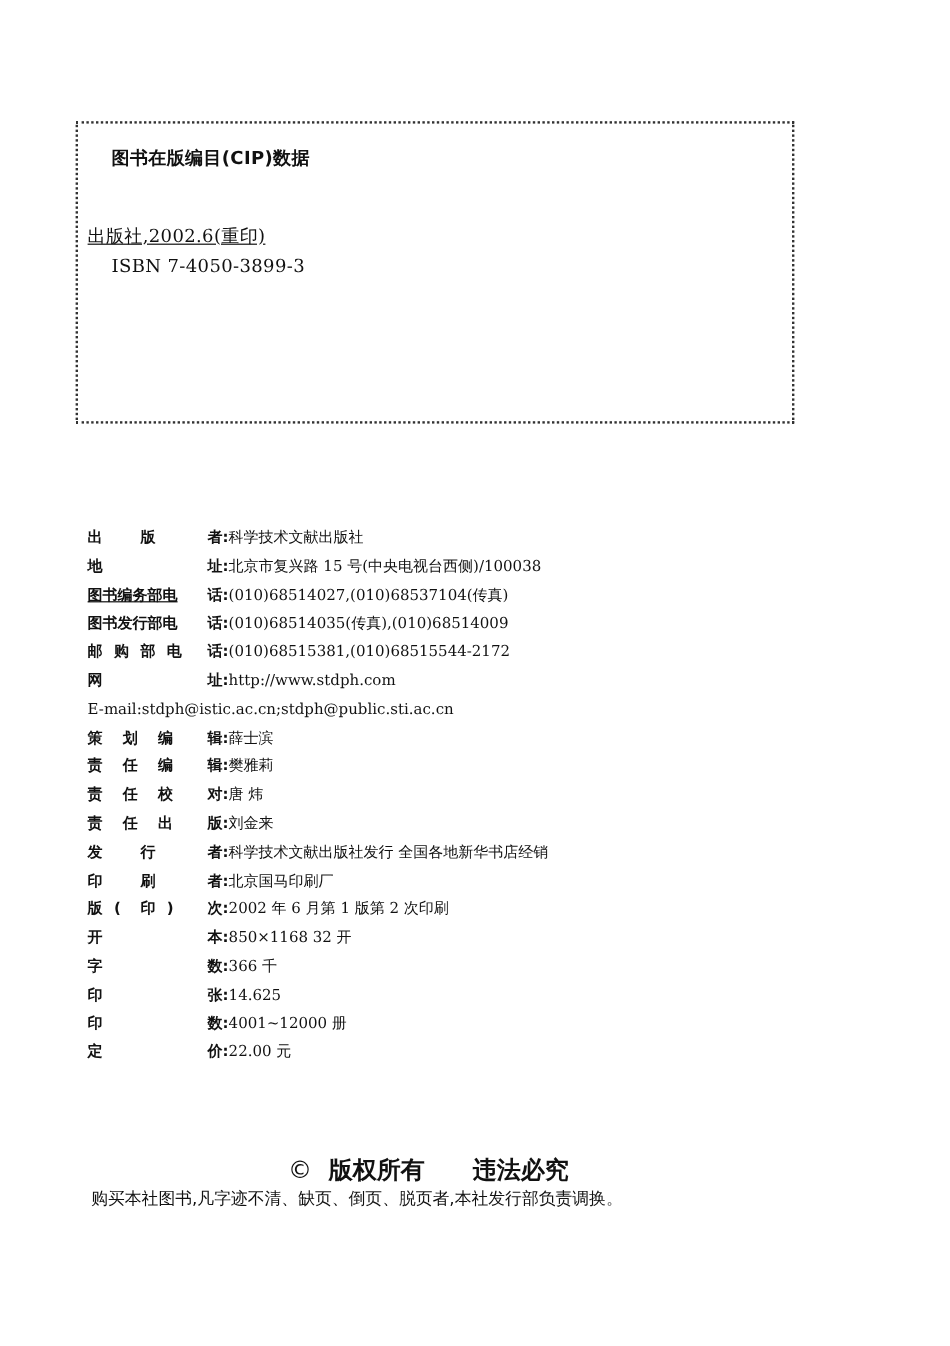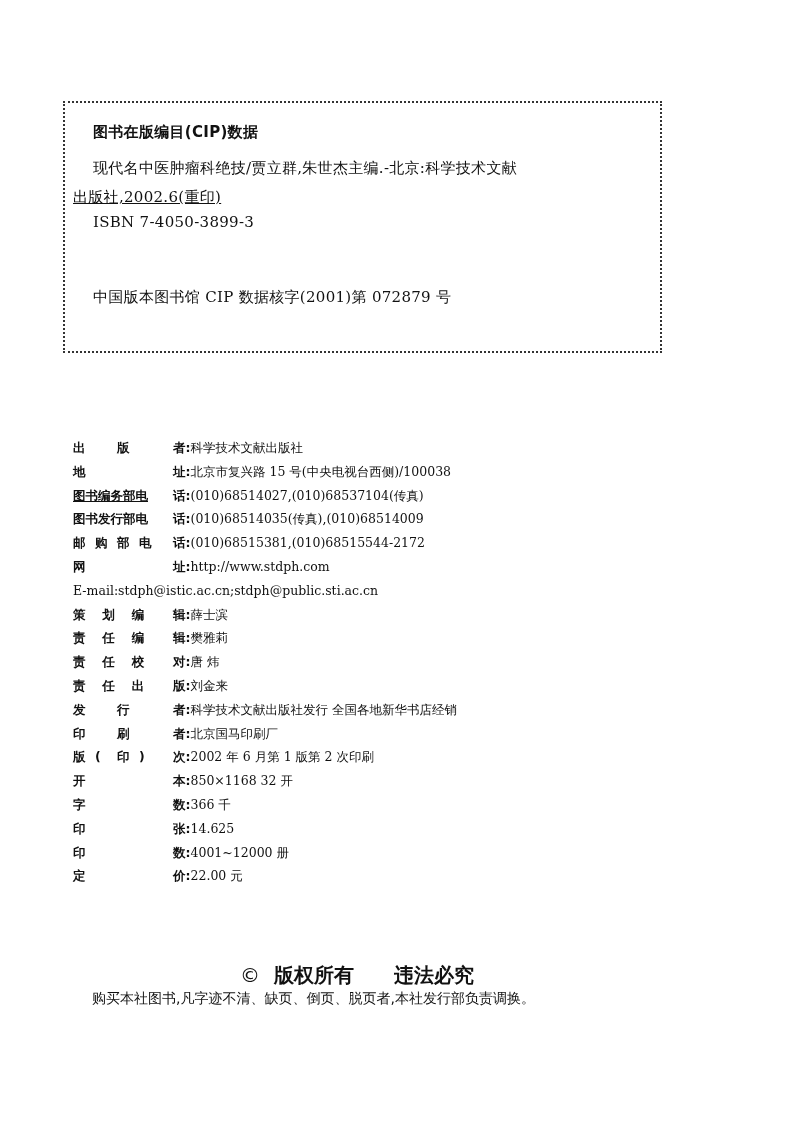--- a/index.html
+++ b/index.html
@@ -24,31 +24,29 @@
     .row { position: absolute; left: 0; height: 20px; white-space: nowrap; font-size: 12.5px; }
     .row .lab { position: absolute; left: 0; width: 100px; font-weight: bold; font-family: "DejaVu Sans", sans-serif; }
     .row .lab span { position: absolute; }
     .row .val { position: absolute; left: 100px; }
     .row .val .k { font-weight: bold; font-family: "DejaVu Sans", sans-serif; }
     .row.full .val { left: 0; }
 
     .copyright { position: absolute; top: 962px; left: 240px; font-size: 20px; font-weight: bold; font-family: "DejaVu Sans", sans-serif; white-space: nowrap; }
     .copyright .sym { font-weight: normal; margin-right: 14px; }
     .copyright .gap { display: inline-block; width: 40px; }
-    .notice { position: absolute; top: 990px; left: 92px; font-size: 14px; white-space: nowrap; font-family: "DejaVu Sans", sans-serif; }
+    .notice { position: absolute; top: 990px; left: 76px; font-size: 14px; white-space: nowrap; font-family: "DejaVu Sans", sans-serif; }
   </style>
 </head>
 <body>
 
 <div class="cip-box">
   <div class="cip-line cip-title">图书在版编目(CIP)数据</div>
-  <div class="cip-line cip-l1">现代名中医肿瘤科绝技/贾立群,朱世杰主编.-北京:科学技术文献</div>
   <div class="cip-line cip-l2">出版社,2002.6(重印)</div>
   <div class="cip-line cip-l3">ISBN 7-4050-3899-3</div>
-  <div class="cip-line cip-l5">中国版本图书馆 CIP 数据核字(2001)第 072879 号</div>
 </div>
 
 <div class="info" id="info">
     <div class="row" style="top: 0px;">
       <span class="lab">
         <span style="left: 0px;">出</span>
         <span style="left: 44px;">版</span>
       </span>
       <span class="val"><span class="k">者:</span>科学技术文献出版社</span>
     </div>

